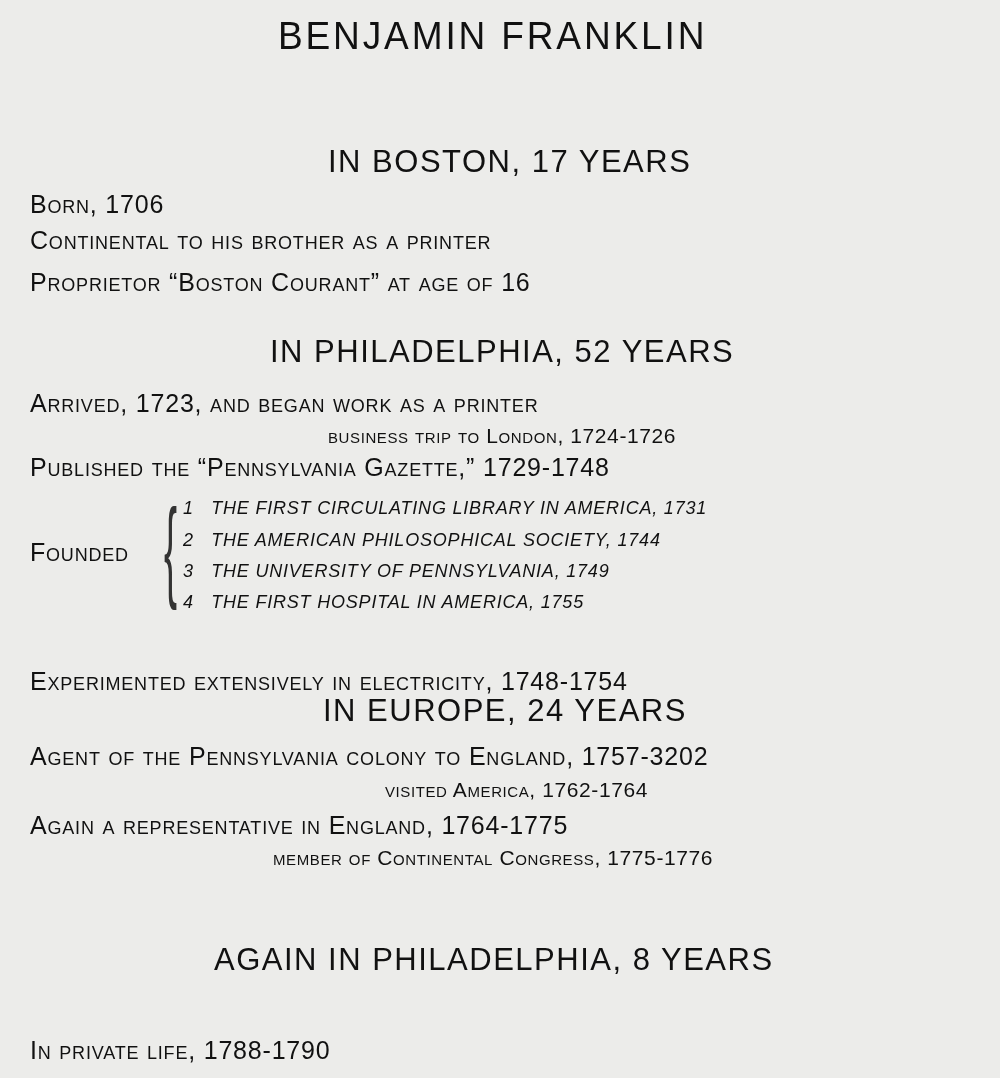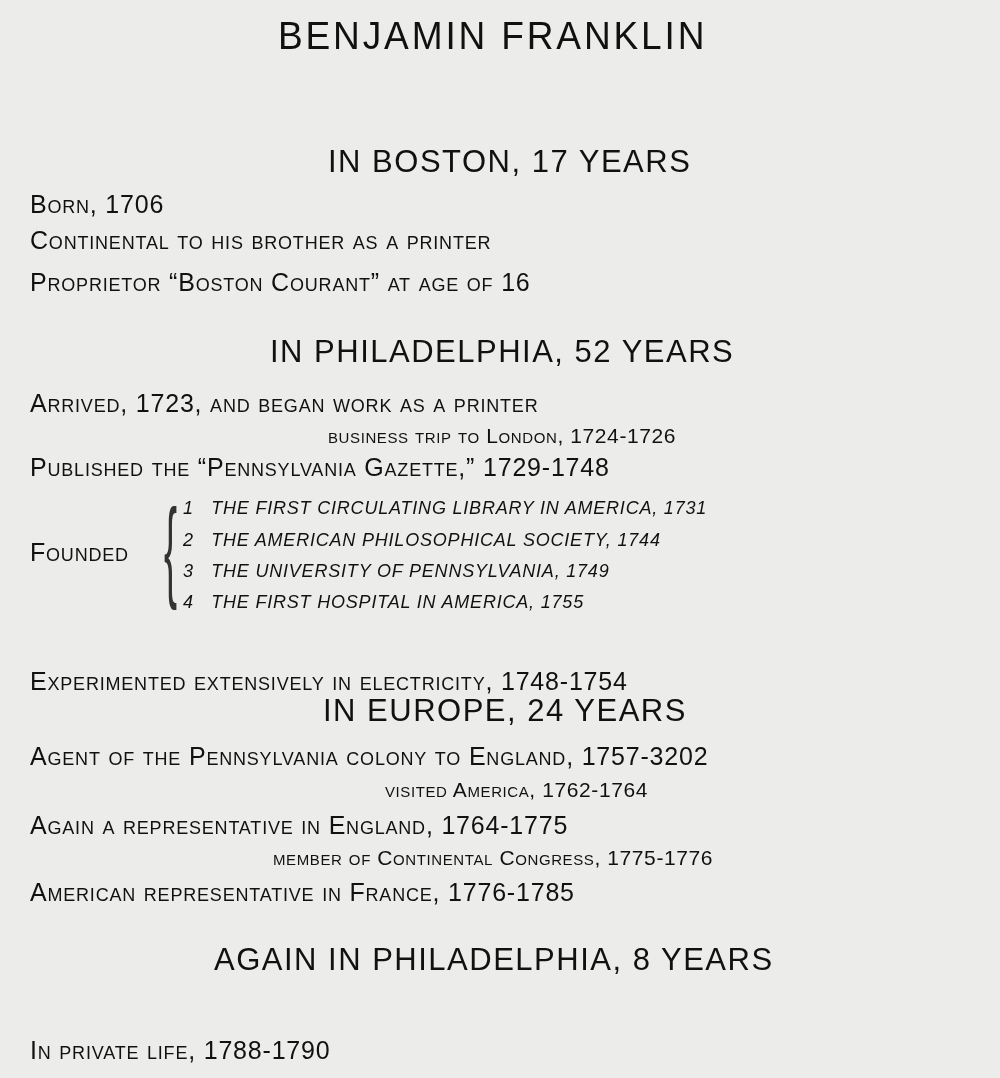--- a/index.html
+++ b/index.html
@@ -43,17 +43,16 @@
   <div class="line sub" style="left:183px; top:561px;"><span>3</span>&nbsp;&nbsp;&nbsp;<span>THE UNIVERSITY OF PENNSYLVANIA, 1749</span></div>
   <div class="line sub" style="left:183px; top:592px;"><span>4</span>&nbsp;&nbsp;&nbsp;<span>THE FIRST HOSPITAL IN AMERICA, 1755</span></div>
 
   <div class="line item" style="left:30px; top:628px;margin-top:39px;">Experimented extensively in electricity, 1748-1754</div>
 
   <div class="line heading" style="left:323px; top:693px;">IN EUROPE, 24 YEARS</div>
   <div class="line item" style="left:30px; top:742px;">Agent of the Pennsylvania colony to England, 1757-3202</div>
   <div class="line note" style="left:385px; top:778px;">visited America, 1762-1764</div>
   <div class="line item" style="left:30px; top:811px;text-align:center;">Again a representative in England, 1764-1775</div>
   <div class="line note" style="left:273px; top:846px;">member of Continental Congress, 1775-1776</div>
-  <div class="line item" style="left:30px; top:878px;">American representative in France, 1776-1785</div>
 
   <div class="line heading" style="left:214px; top:942px;">AGAIN IN PHILADELPHIA, 8 YEARS</div>
   <div class="line item" style="left:30px; top:1036px;">In private life, 1788-1790</div>
 </div>
 
 </body></html>

